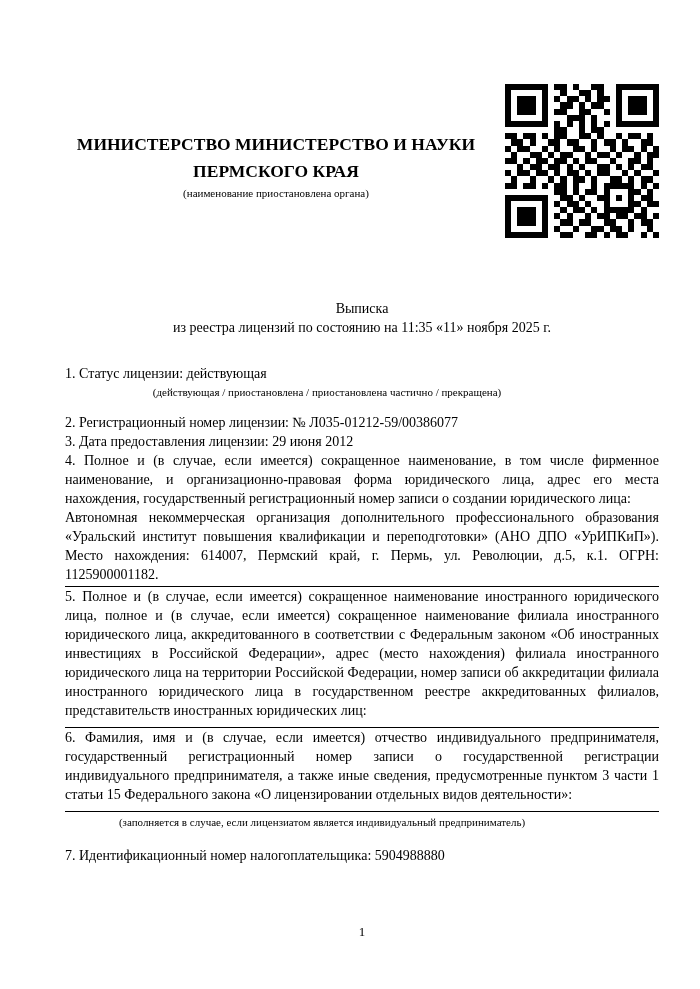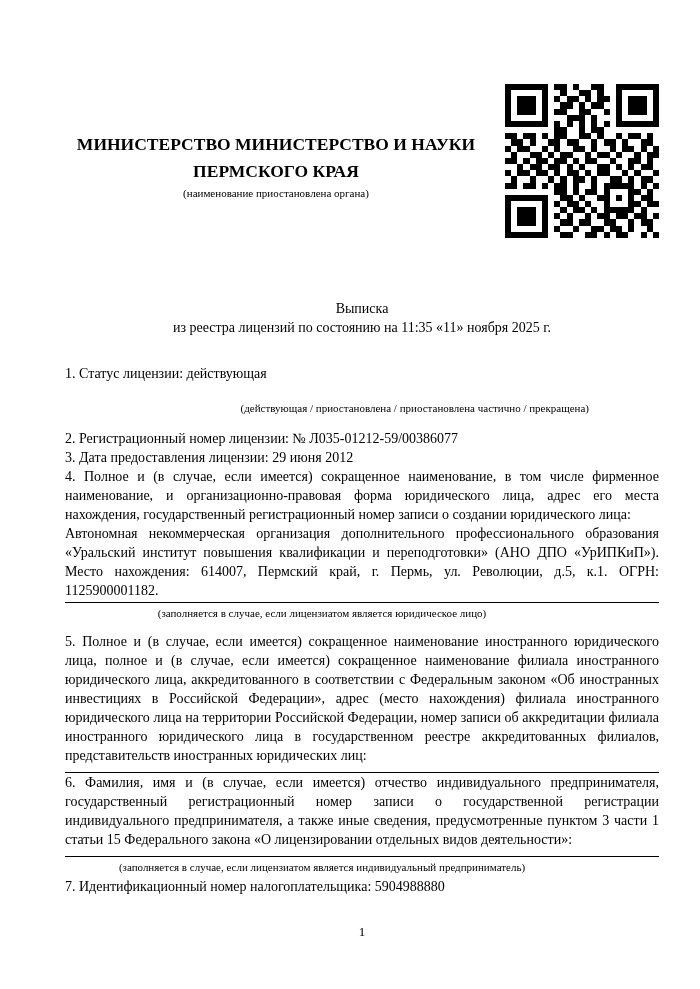--- a/index.html
+++ b/index.html
@@ -44,37 +44,37 @@
   .content {
     position: absolute;
     left: 65px;
     top: 299px;
     width: 594px;
     line-height: 19px;
   }
   .title-block { text-align: center; margin-bottom: 27px; }
   p.item { margin: 0; }
   p.just { text-align: justify; }
-  .mb-note   { margin: 18px 0 14px 0; text-align: right; padding-right: 70px; }
+  .mb-note   { margin: 2px 0 14px 0; text-align: center; padding-right: 70px; }
   .mb-item2  { margin-bottom: 11px; }
   .mb-item3  { margin-bottom: 12px; }
   hr.field-rule {
     border: none;
     border-top: 1.7px solid #000;
     margin: 2px 0 0 0;
     width: 100%;
   }
   hr.rule-5 { margin-top: 7px; }
   hr.rule-6 { margin-top: 7px; }
   .caption {
     text-align: center;
     padding-right: 80px;
     margin: 3px 0 12px 0;
   }
-  .caption-6 { margin-bottom: 3px; }
+  .caption-6 { margin-bottom: 17px; }
   .page-number {
     position: absolute;
     left: 65px;
     top: 924px;
     width: 594px;
     text-align: center;
     font-size: 13px;
   }
 </style>
 </head>
@@ -725,21 +725,20 @@
     <p class="item">1. Статус лицензии: действующая</p>
     <div class="small mb-note">(действующая / приостановлена / приостановлена частично / прекращена)</div>
 
     <p class="item mb-item2">2. Регистрационный номер лицензии: № Л035-01212-59/00386077</p>
 
     <p class="item mb-item3">3. Дата предоставления лицензии: 29 июня 2012</p>
 
     <p class="item just">4. Полное и (в случае, если имеется) сокращенное наименование, в том числе фирменное наименование, и организационно-правовая форма юридического лица, адрес его места нахождения, государственный регистрационный номер записи о создании юридического лица:</p>
     <p class="item just">Автономная некоммерческая организация дополнительного профессионального образования «Уральский институт повышения квалификации и переподготовки» (АНО ДПО «УрИПКиП»). Место нахождения: 614007, Пермский край, г. Пермь, ул. Революции, д.5, к.1. ОГРН: 1125900001182.</p>
     <hr class="field-rule">
-    <div class="small caption">(заполняется в случае, если лицензиатом является юридическое лицо)</div>
 
     <p class="item just">5. Полное и (в случае, если имеется) сокращенное наименование иностранного юридического лица, полное и (в случае, если имеется) сокращенное наименование филиала иностранного юридического лица, аккредитованного в соответствии с Федеральным законом «Об иностранных инвестициях в Российской Федерации», адрес (место нахождения) филиала иностранного юридического лица на территории Российской Федерации, номер записи об аккредитации филиала иностранного юридического лица в государственном реестре аккредитованных филиалов, представительств иностранных юридических лиц:</p>
     <hr class="field-rule rule-5">
 
     <p class="item just">6. Фамилия, имя и (в случае, если имеется) отчество индивидуального предпринимателя, государственный регистрационный номер записи о государственной регистрации индивидуального предпринимателя, а также иные сведения, предусмотренные пунктом 3 части 1 статьи 15 Федерального закона «О лицензировании отдельных видов деятельности»:</p>
     <hr class="field-rule rule-6">
     <div class="small caption caption-6">(заполняется в случае, если лицензиатом является индивидуальный предприниматель)</div>
 
     <p class="item">7. Идентификационный номер налогоплательщика: 5904988880</p>
 

